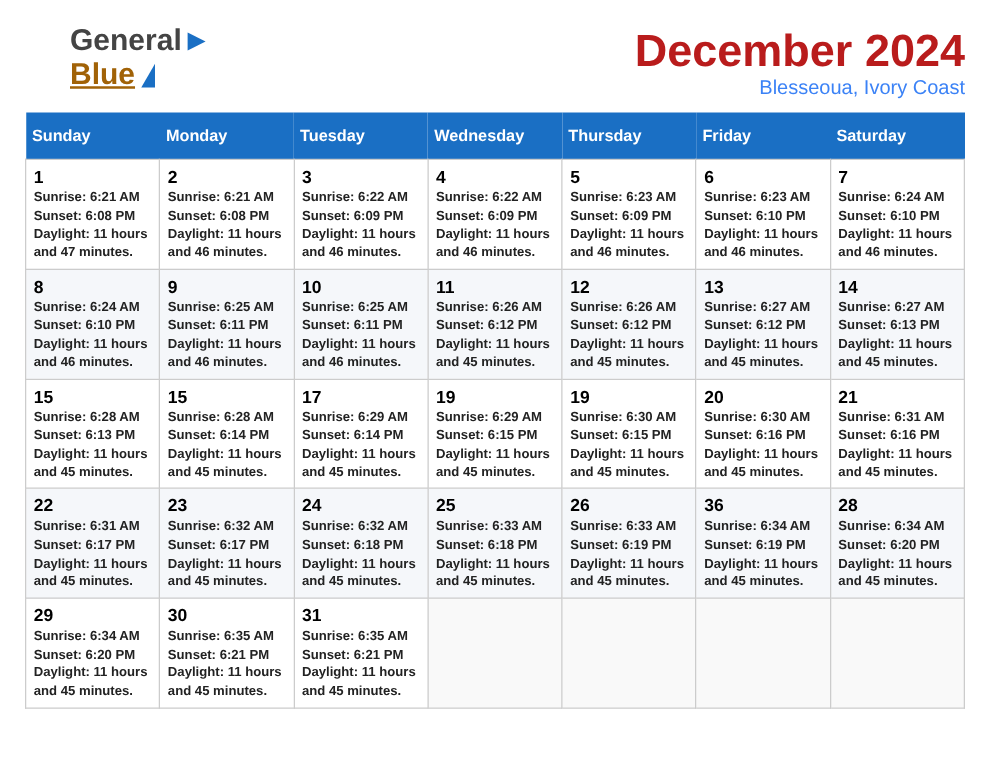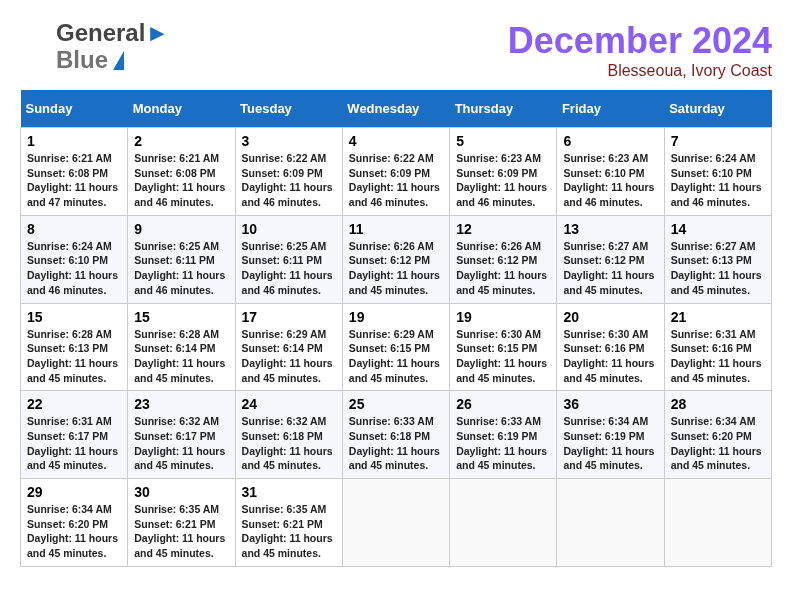--- a/index.html
+++ b/index.html
@@ -21,25 +21,25 @@
       flex-direction: column;
       align-items: flex-start;
       margin-left: 36px;
     }
     .title-block {
       text-align: right;
     }
     .month-title {
       font-size: 36px;
       font-weight: bold;
-      color: #8b5cf6;
+      color: #b91c1c;
     }
     .location {
       font-size: 16px;
-      color: #7f1d1d;
+      color: #3b82f6;
     }
     table {
       width: 100%;
       border-collapse: collapse;
       font-size: 11px;
     }
     th {
       background-color: #1a6fc4;
       color: white;
       padding: 11px 5px;
@@ -75,21 +75,21 @@
     }
   </style>
 </head>
 <body>
 
 <div class="header">
   <div class="logo">
     <div style="font-size:24px; font-weight:bold; line-height:1.1;">
       <span style="color:#444;">General</span><span style="color:#1a6fc4; position:relative;">►</span>
     </div>
-    <div style="font-size:24px; font-weight:bold; color:#737373; display:flex; align-items:center;">
+    <div style="font-size:24px; font-weight:bold; color:#a16207; display:flex; align-items:center;text-decoration:underline;">
       <span>Blue</span>
       <span style="display:inline-block; width:0; height:0; border-left:11px solid transparent; border-right:0; border-bottom:19px solid #1a6fc4; margin-left:5px;"></span>
     </div>
   </div>
   <div class="title-block">
     <div class="month-title">December 2024</div>
     <div class="location">Blesseoua, Ivory Coast</div>
   </div>
 </div>
 

